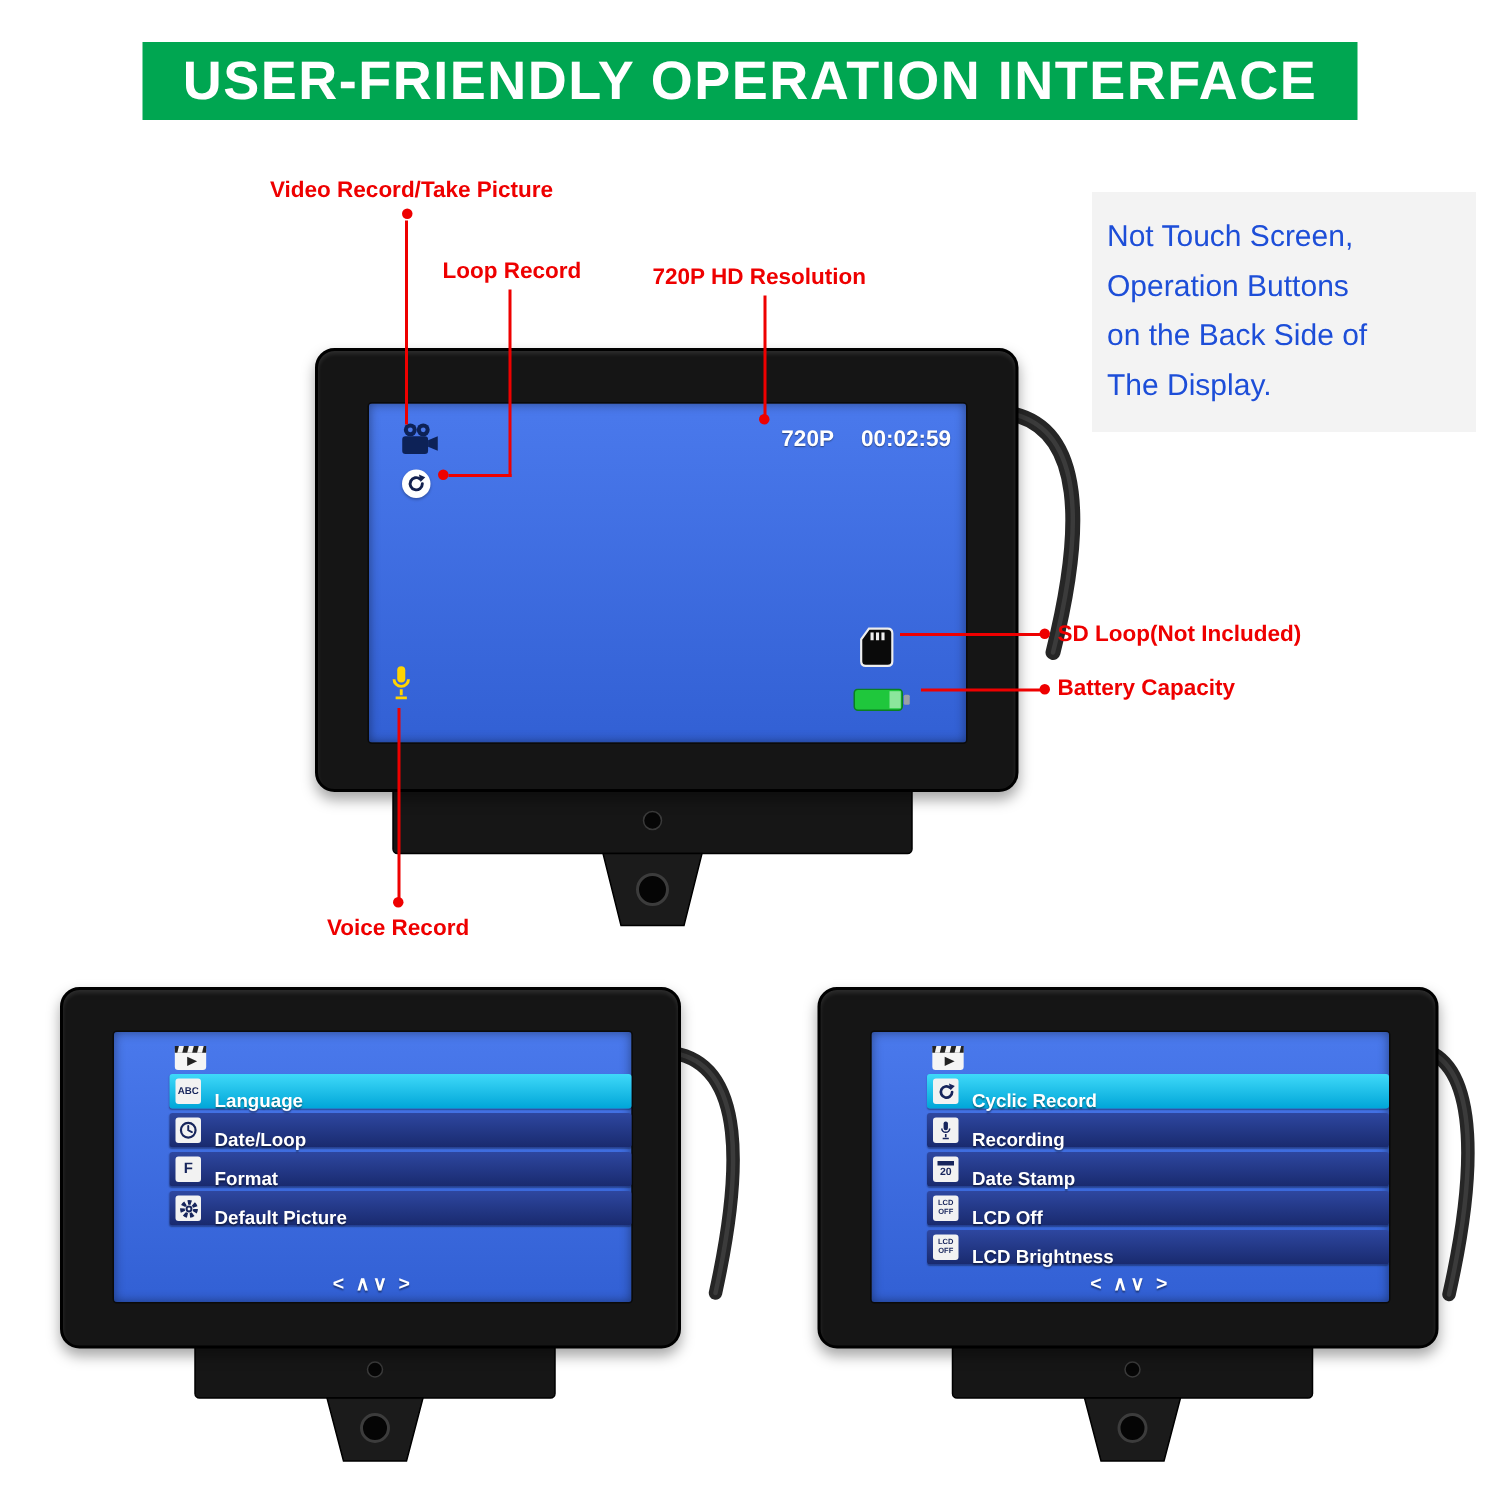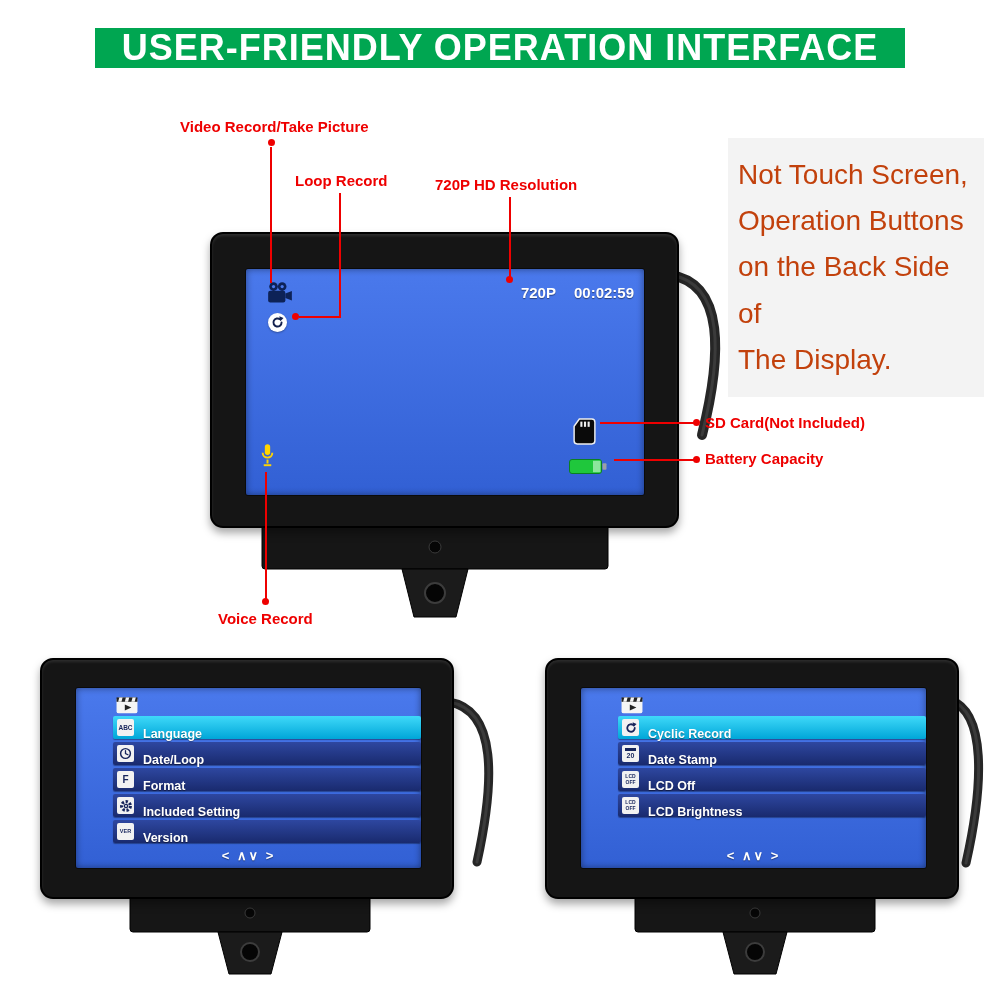--- a/index.html
+++ b/index.html
@@ -1,19 +1,19 @@
 <!DOCTYPE html>
 <html><head>
 <meta charset="utf-8">
 <style>
   html,body{margin:0;padding:0;}
   body{font-family:"Liberation Sans", sans-serif; background:#fff;}
   #page{position:relative;width:1000px;height:1000px;background:#ffffff;overflow:hidden;}
 
-  .header{position:absolute;left:95px;top:28px;width:810px;height:40px;background:#00a651;
+  .header{position:absolute;left:95px;top:28px;width:810px;height:52px;background:#00a651;
     color:#fff;display:flex;align-items:center;justify-content:center;
     font-size:36px;font-weight:bold;letter-spacing:1px;white-space:nowrap;}
 
   
   .mon-frame{position:absolute;background:#151515;border:2px solid #000;border-radius:13px;
     box-shadow:inset 0 2px 3px rgba(255,255,255,0.10), 0 5px 9px rgba(0,0,0,0.35);}
   .mon-screen{position:absolute;background:linear-gradient(180deg,#4a79ec 0%,#3260d4 100%);
     border:1px solid #0a0a0a;border-radius:3px;box-shadow:inset 0 0 7px rgba(0,0,0,0.45);}
 
   svg{display:block;}
@@ -46,22 +46,22 @@
   .cal-bar{width:11px;height:2.5px;background:#17255c;margin-bottom:1px;}
   .cal-num{font-size:7px;line-height:1;}
   .menu-label{color:#fff;font-weight:bold;font-size:12.5px;text-shadow:0 1px 1px rgba(0,0,0,0.4);white-space:nowrap;margin-top:12px;}
   .nav-bar{position:absolute;left:0;right:0;bottom:5px;text-align:center;color:#fff;font-weight:bold;
     font-size:13px;letter-spacing:2px;text-shadow:0 1px 1px rgba(0,0,0,0.4);}
 
   
   .anno{position:absolute;color:#ee0000;font-weight:bold;font-size:15px;white-space:nowrap;z-index:20;}
   .anno-line{position:absolute;background:#ee0000;z-index:20;}
   .anno-dot{position:absolute;width:7px;height:7px;border-radius:50%;background:#ee0000;z-index:21;}
-  .note{position:absolute;left:728px;top:138px;width:236px;background:#f3f3f3;padding:14px 10px;
-    font-size:28px;color:#c2410c;line-height:1.65;z-index:5;}
+  .note{position:absolute;left:728px;top:128px;width:236px;background:#f3f3f3;padding:14px 10px;
+    font-size:20px;color:#1d4ed8;line-height:1.65;z-index:5;}
 </style>
 </head>
 <body>
 
 <div id="page">
 
   <div class="header">
     <span>USER-FRIENDLY OPERATION INTERFACE</span>
   </div>
 
@@ -145,21 +145,21 @@
   <div class="anno-line" style="left:509px;top:197px;width:2px;height:80px;"></div>
   <div class="anno-dot" style="left:506px;top:276px;"></div>
 
   <div class="note">
     <div>Not Touch Screen,</div>
     <div>Operation Buttons</div>
     <div>on the Back Side of</div>
     <div>The Display.</div>
   </div>
 
-  <div class="anno" style="left:705px;top:414px;">SD Card(Not Included)</div>
+  <div class="anno" style="left:705px;top:414px;">SD Loop(Not Included)</div>
   <div class="anno-line" style="left:600px;top:422px;width:96px;height:2px;"></div>
   <div class="anno-dot" style="left:693px;top:419px;"></div>
 
   <div class="anno" style="left:705px;top:450px;">Battery Capacity</div>
   <div class="anno-line" style="left:614px;top:459px;width:84px;height:2px;"></div>
   <div class="anno-dot" style="left:693px;top:456px;"></div>
 
   <div class="anno" style="left:218px;top:610px;">Voice Record</div>
   <div class="anno-line" style="left:265px;top:472px;width:2px;height:128px;"></div>
   <div class="anno-dot" style="left:262px;top:598px;"></div>
@@ -209,27 +209,21 @@
         <span class="menu-label">Format</span>
       </div>
       <div class="menu-row">
         <span class="icon-box">
           <svg viewBox="0 0 16 16" width="14" height="14">
             <circle cx="8" cy="8" r="5" fill="none" stroke="#17255c" stroke-width="3.6" stroke-dasharray="2.6 1.9"></circle>
             <circle cx="8" cy="8" r="2.6" fill="#17255c"></circle>
             <circle cx="8" cy="8" r="1.1" fill="#f2f2f2"></circle>
           </svg>
         </span>
-        <span class="menu-label">Included Setting</span>
-      </div>
-      <div class="menu-row">
-        <span class="icon-box">
-            <span class="txt ver">VER</span>
-          </span>
-        <span class="menu-label">Version</span>
+        <span class="menu-label">Default Picture</span>
       </div>
     </div>
     <div class="nav-bar">&lt;  ∧∨  &gt;</div>
   </div>
 
   <svg class="abs" style="left:938px;top:668px;" width="62" height="210">
     <path d="M12 32 C 48 44, 46 115, 28 195" fill="none" stroke="#262626" stroke-width="9" stroke-linecap="round"></path>
     <path d="M12 32 C 48 44, 46 115, 28 195" fill="none" stroke="#3b3b3b" stroke-width="3" stroke-linecap="round"></path>
   </svg>
   <svg class="abs" style="left:620px;top:888px;" width="280" height="112">
@@ -254,20 +248,31 @@
       <div class="menu-row selected">
         <span class="icon-box">
           <svg viewBox="0 0 16 16" width="12" height="12">
             <path d="M13 8 a5 5 0 1 1 -1.8 -3.85" fill="none" stroke="#17255c" stroke-width="2.4" stroke-linecap="round"></path>
             <polygon points="10.2,0.4 15.4,2.6 11.5,6.5" fill="#17255c"></polygon>
           </svg>
         </span>
         <span class="menu-label">Cyclic Record</span>
       </div>
       <div class="menu-row">
+        <span class="icon-box">
+          <svg viewBox="0 0 14 24" width="9" height="14">
+            <rect x="4.5" y="1" width="5" height="10" rx="2.5" fill="#17255c"></rect>
+            <path d="M2.5 9 a4.5 4.5 0 0 0 9 0" fill="none" stroke="#17255c" stroke-width="1.8"></path>
+            <line x1="7" y1="15.3" x2="7" y2="19" stroke="#17255c" stroke-width="1.8"></line>
+            <line x1="3.5" y1="20.6" x2="10.5" y2="20.6" stroke="#17255c" stroke-width="1.8"></line>
+          </svg>
+        </span>
+        <span class="menu-label">Recording</span>
+      </div>
+      <div class="menu-row">
         <span class="icon-box cal">
           <span class="cal-bar"></span>
           <span class="cal-num">20</span>
         </span>
         <span class="menu-label">Date Stamp</span>
       </div>
       <div class="menu-row">
         <span class="icon-box">
             <span class="txt lcd">LCD OFF</span>
           </span>

